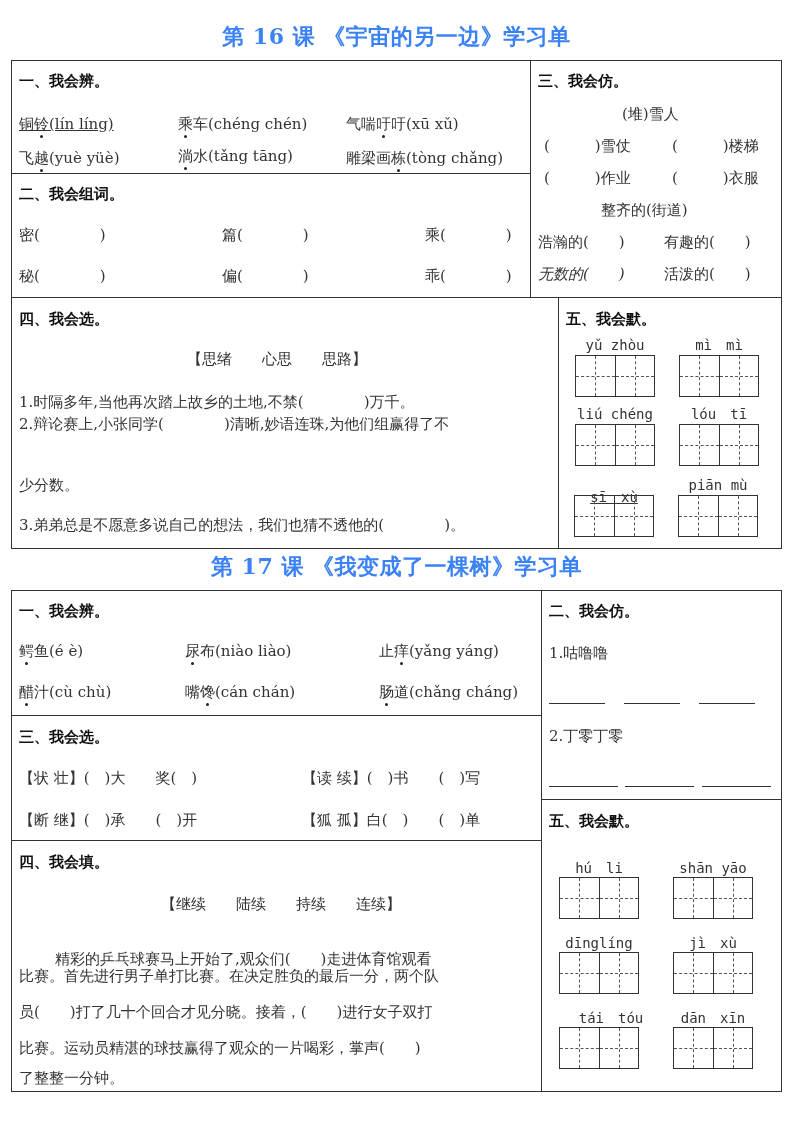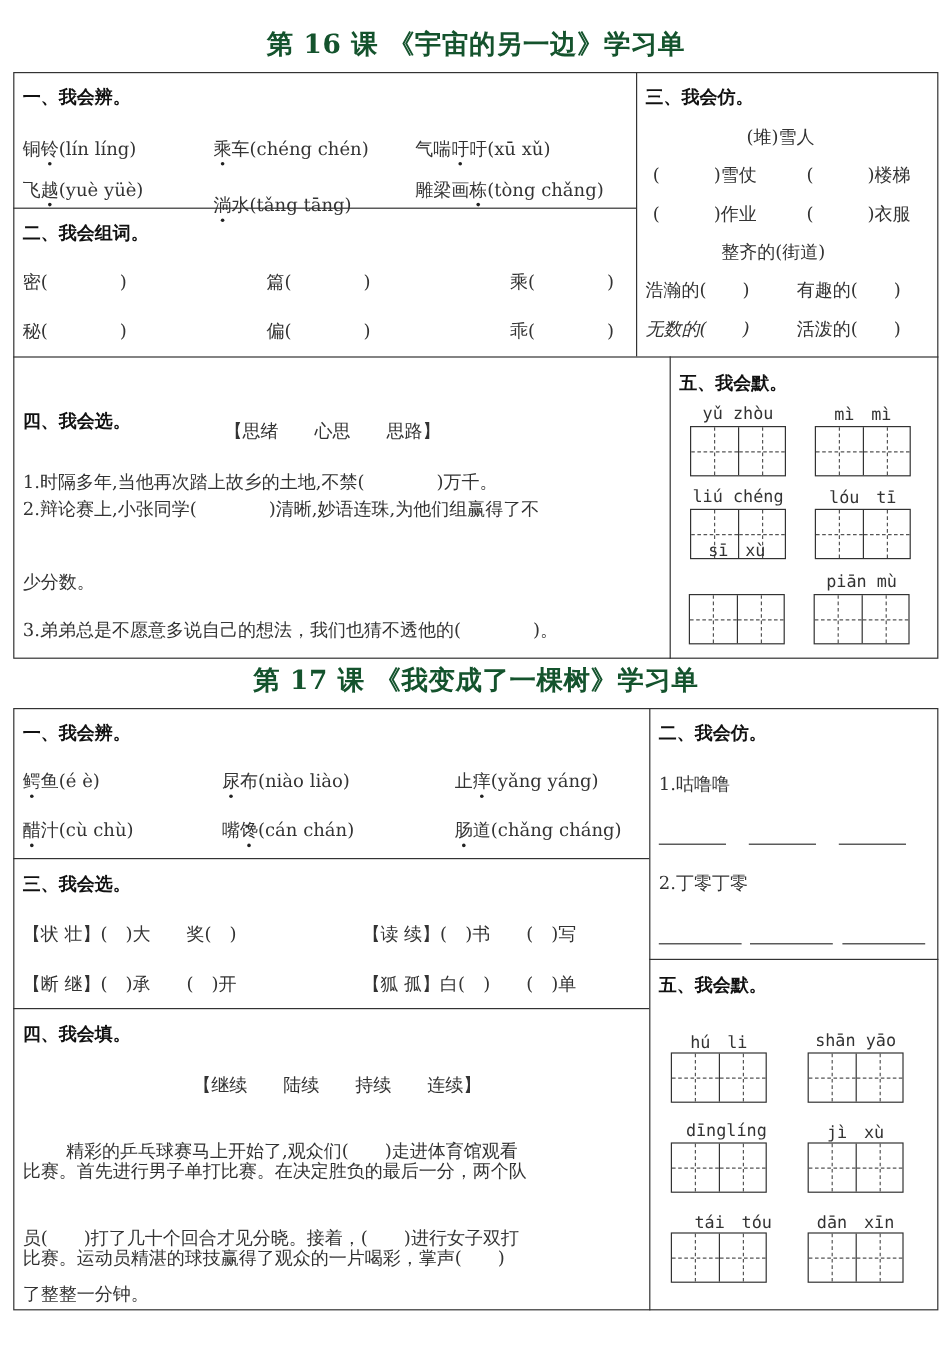--- a/index.html
+++ b/index.html
@@ -1,19 +1,19 @@
 <!DOCTYPE html>
 <html><head>
 <meta charset="utf-8">
 <style>
   html, body { margin:0; padding:0; background:#fff; }
   body { width:793px; height:1122px; position:relative; overflow:hidden;
          font-family:"DejaVu Serif","Liberation Serif",serif; color:#222; }
   .title { position:absolute; left:0; width:793px; text-align:center;
-           font-family:"DejaVu Serif","Liberation Serif",serif; font-weight:bold; font-size:22px; color:#14532d; letter-spacing:0.5px; }
+           font-family:"DejaVu Serif","Liberation Serif",serif; font-weight:bold; font-size:22px; color:#3b82f6; letter-spacing:0.5px; }
   .box { position:absolute; border:1px solid #333; box-sizing:border-box; }
   .hline { position:absolute; height:0; border-top:1px solid #333; }
   .vline { position:absolute; width:0; border-left:1px solid #333; }
   .head { position:absolute; font-family:"DejaVu Sans","Liberation Sans",sans-serif; font-weight:bold; font-size:15px; color:#111; }
   .t { position:absolute; font-size:15px; white-space:nowrap; color:#333; }
   .dot { position:relative; }
   .dot::after { content:""; position:absolute; left:50%; bottom:-5px; width:3px; height:3px; margin-left:-1.5px; background:#222; border-radius:50%; }
   .py { position:absolute; font-family:"DejaVu Sans Mono","Liberation Mono",monospace; font-size:14px; color:#333; white-space:nowrap; text-align:center; }
   .grid { position:absolute; width:80px; height:42px; border:1px solid #333; box-sizing:border-box; display:flex; }
   .cell { position:relative; flex:1; border-right:1px solid #333; }
@@ -27,25 +27,25 @@
 
 <div class="title" style="top:22px;">第 16 课 《宇宙的另一边》学习单</div>
 
 <div class="box" style="left:11px; top:60px; width:771px; height:489px;"></div>
 <div class="vline" style="left:530px; top:60px; height:237px;"></div>
 <div class="hline" style="left:11px; top:173px; width:519px;"></div>
 <div class="hline" style="left:11px; top:297px; width:771px;"></div>
 <div class="vline" style="left:558px; top:297px; height:252px;"></div>
 
 <div class="head" style="left:19px; top:72px;">一、我会辨。</div>
-<div class="t" style="left:19px; top:115px;"><span>铜</span><span class="dot">铃</span><span>(lín líng)</span></div>
+<div class="t" style="left:19px; top:115px;text-decoration:underline;"><span>铜</span><span class="dot">铃</span><span>(lín líng)</span></div>
 <div class="t" style="left:178px; top:115px;"><span class="dot">乘</span><span>车</span><span>(chéng chén)</span></div>
 <div class="t" style="left:346px; top:115px;"><span>气喘</span><span class="dot">吁</span><span>吁</span><span>(xū xǔ)</span></div>
 <div class="t" style="left:19px; top:149px;"><span>飞</span><span class="dot">越</span><span>(yuè yüè)</span></div>
-<div class="t" style="left:178px; top:162px;text-align:center;"><span class="dot">淌</span><span>水</span><span>(tǎng tāng)</span></div>
+<div class="t" style="left:178px; top:147px;text-align:center;"><span class="dot">淌</span><span>水</span><span>(tǎng tāng)</span></div>
 <div class="t" style="left:346px; top:149px;"><span>雕梁画</span><span class="dot">栋</span><span>(tòng chǎng)</span></div>
 
 <div class="head" style="left:19px; top:185px;">二、我会组词。</div>
 <div class="t" style="left:19px; top:226px;">密(　　　　)</div>
 <div class="t" style="left:222px; top:226px;">篇(　　　　)</div>
 <div class="t" style="left:425px; top:226px;">乘(　　　　)</div>
 <div class="t" style="left:19px; top:267px;">秘(　　　　)</div>
 <div class="t" style="left:222px; top:267px;">偏(　　　　)</div>
 <div class="t" style="left:425px; top:267px;">乖(　　　　)</div>
 
@@ -54,21 +54,21 @@
 <div class="t" style="left:544px; top:137px;">(　　　)雪仗</div>
 <div class="t" style="left:672px; top:137px;">(　　　)楼梯</div>
 <div class="t" style="left:544px; top:169px;">(　　　)作业</div>
 <div class="t" style="left:672px; top:169px;">(　　　)衣服</div>
 <div class="t" style="left:601px; top:201px;">整齐的(街道)</div>
 <div class="t" style="left:538px; top:233px;">浩瀚的(　　)</div>
 <div class="t" style="left:664px; top:233px;">有趣的(　　)</div>
 <div class="t" style="left:538px; top:265px;font-style:italic;">无数的(　　)</div>
 <div class="t" style="left:664px; top:265px;">活泼的(　　)</div>
 
-<div class="head" style="left:19px; top:310px;margin-top:32px;">四、我会选。</div>
+<div class="head" style="left:19px; top:310px;">四、我会选。</div>
 <div class="t" style="left:187px; top:350px;">【思绪　　心思　　思路】</div>
 <div class="t" style="left:19px; top:393px;">1.时隔多年,当他再次踏上故乡的土地,不禁(　　　　)万千。</div>
 <div class="t" style="left:19px; top:415px;">2.辩论赛上,小张同学(　　　　)清晰,妙语连珠,为他们组赢得了不</div>
 <div class="t" style="left:19px; top:476px;">少分数。</div>
 <div class="t" style="left:19px; top:516px;">3.弟弟总是不愿意多说自己的想法，我们也猜不透他的(　　　　)。</div>
 
 <div class="head" style="left:566px; top:310px;">五、我会默。</div>
 <div class="py" style="left:575px; top:337px; width:80px;">yǔ zhòu</div>
 <div class="grid" style="left:575px; top:355px;">
     <div class="cell"></div>
@@ -82,21 +82,21 @@
 <div class="py" style="left:575px; top:406px; width:80px;">liú chéng</div>
 <div class="grid" style="left:575px; top:424px;">
     <div class="cell"></div>
     <div class="cell"></div>
   </div>
 <div class="py" style="left:679px; top:406px; width:80px;">lóu　tī</div>
 <div class="grid" style="left:679px; top:424px;">
     <div class="cell"></div>
     <div class="cell"></div>
   </div>
-<div class="py" style="left:574px; top:450px; width:80px;">sī　xù</div>
+<div class="py" style="left:574px; top:489px; width:80px;text-decoration:underline;">sī　xù</div>
 <div class="grid" style="left:574px; top:495px;">
     <div class="cell"></div>
     <div class="cell"></div>
   </div>
 <div class="py" style="left:678px; top:477px; width:80px;">piān mù</div>
 <div class="grid" style="left:678px; top:495px;">
     <div class="cell"></div>
     <div class="cell"></div>
   </div>
 
@@ -119,21 +119,21 @@
 <div class="head" style="left:19px; top:728px;">三、我会选。</div>
 <div class="t" style="left:19px; top:769px;">【状 壮】(　)大　　奖(　)</div>
 <div class="t" style="left:302px; top:769px;">【读 续】(　)书　　(　)写</div>
 <div class="t" style="left:19px; top:811px;">【断 继】(　)承　　(　)开</div>
 <div class="t" style="left:302px; top:811px;">【狐 孤】白(　)　　(　)单</div>
 
 <div class="head" style="left:19px; top:853px;">四、我会填。</div>
 <div class="t" style="left:144px; top:895px;margin-left:17px;">【继续　　陆续　　持续　　连续】</div>
 <div class="t" style="left:55px; top:950px;">精彩的乒乓球赛马上开始了,观众们(　　)走进体育馆观看</div>
 <div class="t" style="left:19px; top:967px;">比赛。首先进行男子单打比赛。在决定胜负的最后一分，两个队</div>
-<div class="t" style="left:19px; top:1003px;margin-top:20px;">员(　　)打了几十个回合才见分晓。接着，(　　)进行女子双打</div>
+<div class="t" style="left:19px; top:1003px;">员(　　)打了几十个回合才见分晓。接着，(　　)进行女子双打</div>
 <div class="t" style="left:19px; top:1039px;">比赛。运动员精湛的球技赢得了观众的一片喝彩，掌声(　　)</div>
 <div class="t" style="left:19px; top:1069px;">了整整一分钟。</div>
 
 <div class="head" style="left:549px; top:602px;">二、我会仿。</div>
 <div class="t" style="left:549px; top:644px;">1.咕噜噜</div>
 <div class="blank" style="left:549px; top:703px; width:56px;"></div>
 <div class="blank" style="left:624px; top:703px; width:56px;"></div>
 <div class="blank" style="left:699px; top:703px; width:56px;"></div>
 <div class="t" style="left:549px; top:727px;">2.丁零丁零</div>
 <div class="blank" style="left:549px; top:786px; width:69px;"></div>
@@ -144,21 +144,21 @@
 <div class="py" style="left:559px; top:860px; width:80px;">hú　li</div>
 <div class="grid" style="left:559px; top:877px;">
     <div class="cell"></div>
     <div class="cell"></div>
   </div>
 <div class="py" style="left:673px; top:860px; width:80px;">shān yāo</div>
 <div class="grid" style="left:673px; top:877px;">
     <div class="cell"></div>
     <div class="cell"></div>
   </div>
-<div class="py" style="left:559px; top:935px; width:80px;text-align:right;">dīnglíng</div>
+<div class="py" style="left:559px; top:935px; width:80px;">dīnglíng</div>
 <div class="grid" style="left:559px; top:952px;">
     <div class="cell"></div>
     <div class="cell"></div>
   </div>
 <div class="py" style="left:673px; top:935px; width:80px;">jì　xù</div>
 <div class="grid" style="left:673px; top:952px;">
     <div class="cell"></div>
     <div class="cell"></div>
   </div>
 <div class="py" style="left:559px; top:1010px; width:80px;margin-left:12px;">tái　tóu</div>

